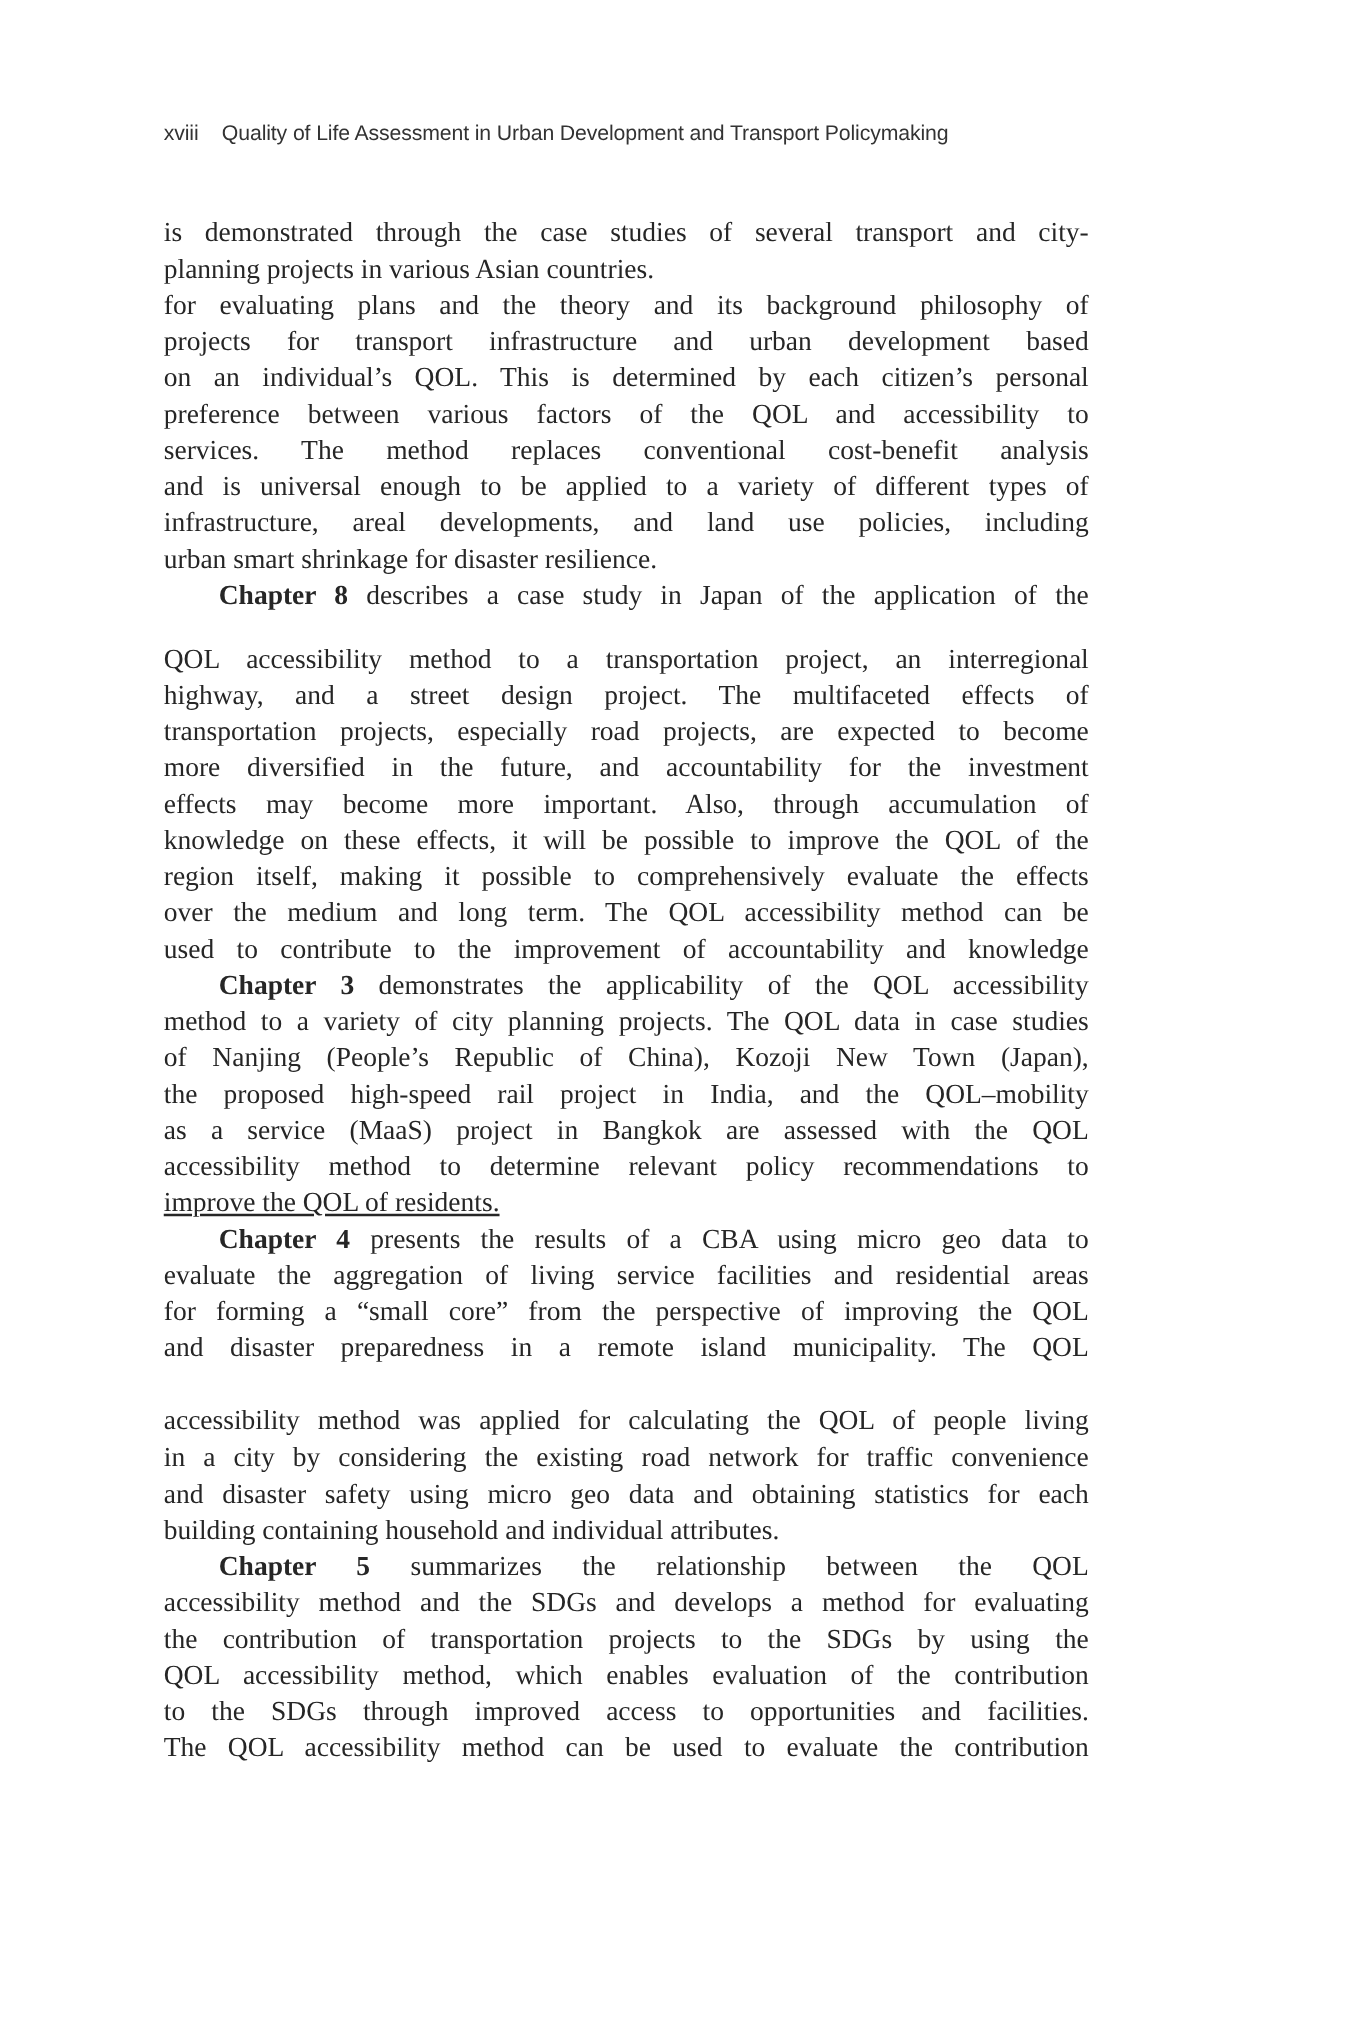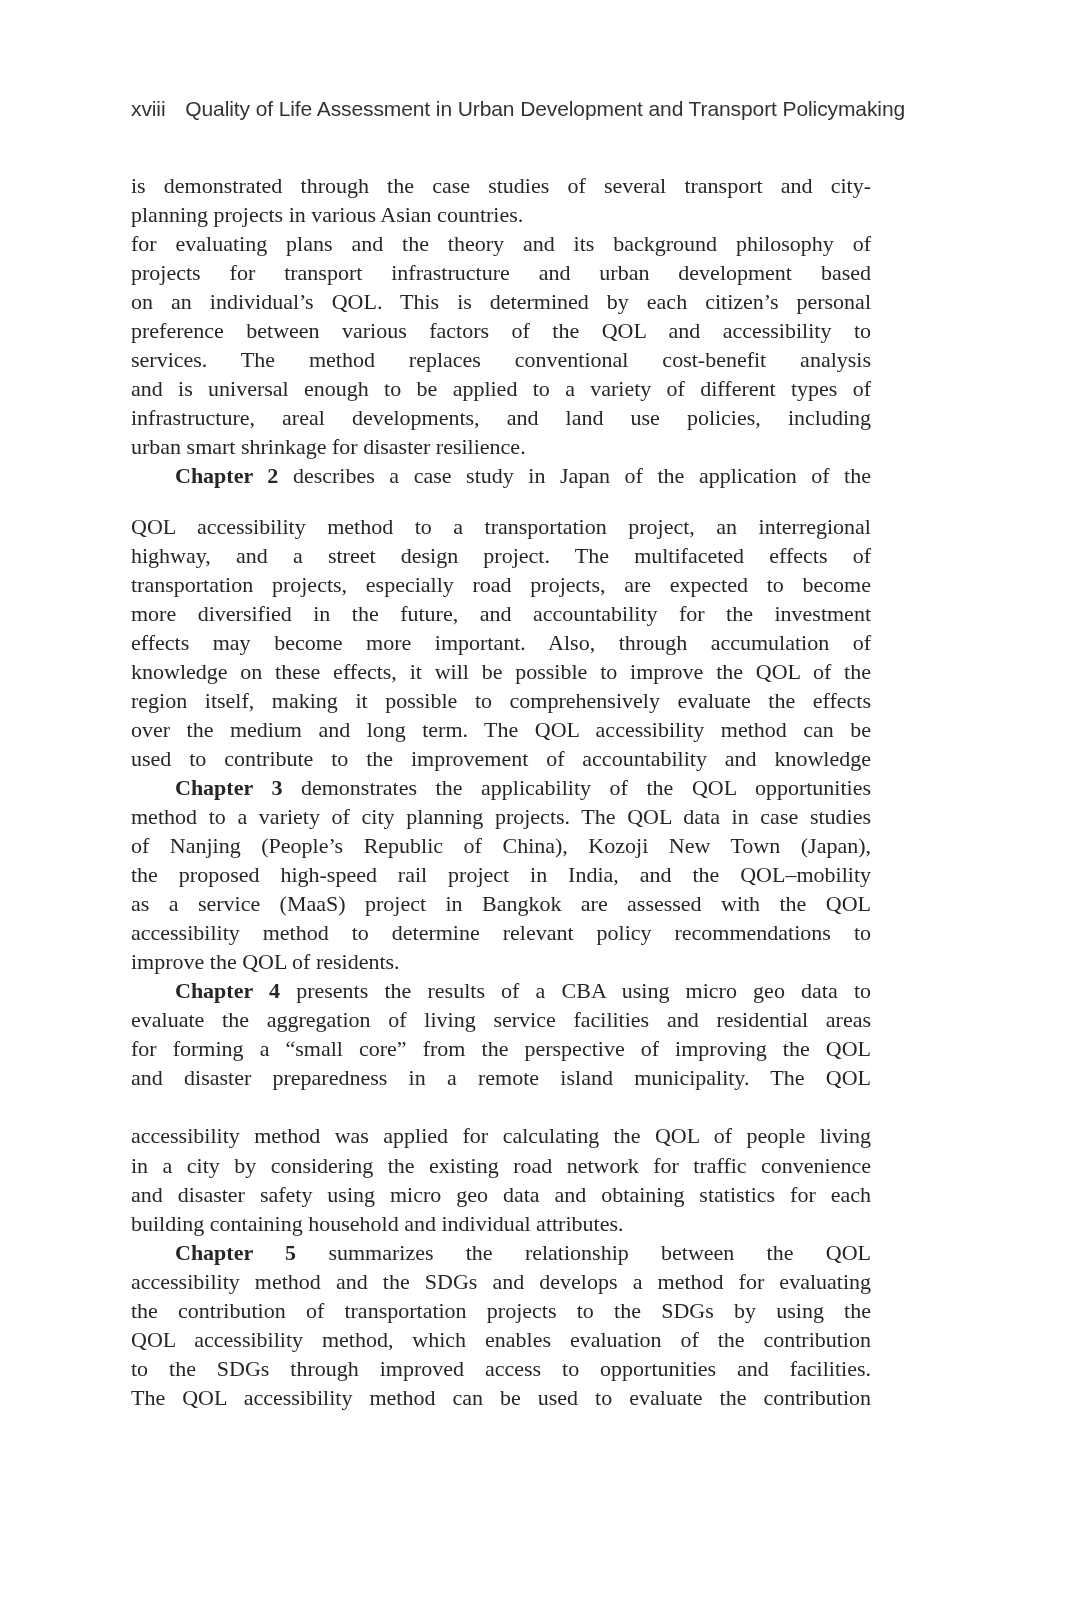--- a/index.html
+++ b/index.html
@@ -12,21 +12,21 @@
       height: 1620px;
       position: relative;
       overflow: hidden;
       color: #2b2b2b;
     }
     .running-head {
       position: absolute;
       left: 131px;
       top: 97px;
       font-family: "Liberation Sans", "DejaVu Sans", sans-serif;
-      font-size: 21px;
+      font-size: 17px;
       color: #333333;
       white-space: nowrap;
       letter-spacing: -0.1px;
     }
     .running-head .folio {
       display: inline-block;
       margin-right: 14px;
     }
     .body-text {
       position: absolute;
@@ -75,40 +75,40 @@
     <div class="line" style="white-space: normal;">projects for transport infrastructure and urban development based</div>
     <div class="line" style="white-space: normal;">on an individual’s QOL. This is determined by each citizen’s personal</div>
     <div class="line" style="white-space: normal;">preference between various factors of the QOL and accessibility to</div>
     <div class="line" style="white-space: normal;">services. The method replaces conventional cost-benefit analysis</div>
     <div class="line" style="white-space: normal;">and is universal enough to be applied to a variety of different types of</div>
     <div class="line" style="white-space: normal;">infrastructure, areal developments, and land use policies, including</div>
     <div class="line last" style="white-space: normal;">urban smart shrinkage for disaster resilience.</div>
   </div>
 
   <div>
-    <div class="line indent" style="white-space: normal;"><b>Chapter 2</b><span> describes a case study in Japan of the application of the</span></div>
+    <div class="line indent" style="white-space: normal;"><b>Chapter 8</b><span> describes a case study in Japan of the application of the</span></div>
     <div class="line" style="white-space: normal; margin-top: 21px;">QOL accessibility method to a transportation project, an interregional</div>
     <div class="line" style="white-space: normal;">highway, and a street design project. The multifaceted effects of</div>
     <div class="line" style="white-space: normal;">transportation projects, especially road projects, are expected to become</div>
     <div class="line" style="white-space: normal;">more diversified in the future, and accountability for the investment</div>
     <div class="line" style="white-space: normal;">effects may become more important. Also, through accumulation of</div>
     <div class="line" style="white-space: normal;">knowledge on these effects, it will be possible to improve the QOL of the</div>
     <div class="line" style="white-space: normal;">region itself, making it possible to comprehensively evaluate the effects</div>
     <div class="line" style="white-space: normal;">over the medium and long term. The QOL accessibility method can be</div>
     <div class="line" style="white-space: normal;">used to contribute to the improvement of accountability and knowledge</div>
   </div>
 
   <div>
-    <div class="line indent" style="white-space: normal;"><b>Chapter 3</b><span> demonstrates the applicability of the QOL opportunities</span></div>
+    <div class="line indent" style="white-space: normal;"><b>Chapter 3</b><span> demonstrates the applicability of the QOL accessibility</span></div>
     <div class="line" style="white-space: normal;">method to a variety of city planning projects. The QOL data in case studies</div>
     <div class="line" style="white-space: normal;">of Nanjing (People’s Republic of China), Kozoji New Town (Japan),</div>
     <div class="line" style="white-space: normal;">the proposed high-speed rail project in India, and the QOL–mobility</div>
     <div class="line" style="white-space: normal;">as a service (MaaS) project in Bangkok are assessed with the QOL</div>
     <div class="line" style="white-space: normal;">accessibility method to determine relevant policy recommendations to</div>
-    <div class="line last" style="white-space: normal;">improve the QOL of residents.</div>
+    <div class="line last" style="white-space: normal; text-decoration: underline;">improve the QOL of residents.</div>
   </div>
 
   <div>
     <div class="line indent" style="white-space: normal;"><b>Chapter 4</b><span> presents the results of a CBA using micro geo data to</span></div>
     <div class="line" style="white-space: normal;">evaluate the aggregation of living service facilities and residential areas</div>
     <div class="line" style="white-space: normal;">for forming a “small core” from the perspective of improving the QOL</div>
     <div class="line" style="white-space: normal;">and disaster preparedness in a remote island municipality. The QOL</div>
     <div class="line" style="white-space: normal; margin-top: 29px;">accessibility method was applied for calculating the QOL of people living</div>
     <div class="line" style="white-space: normal;">in a city by considering the existing road network for traffic convenience</div>
     <div class="line" style="white-space: normal;">and disaster safety using micro geo data and obtaining statistics for each</div>

